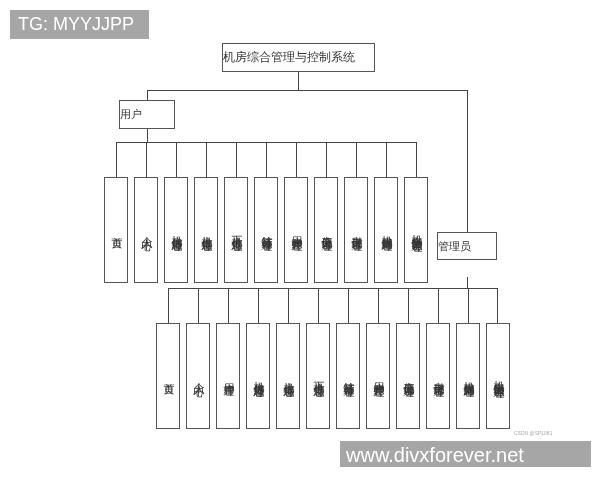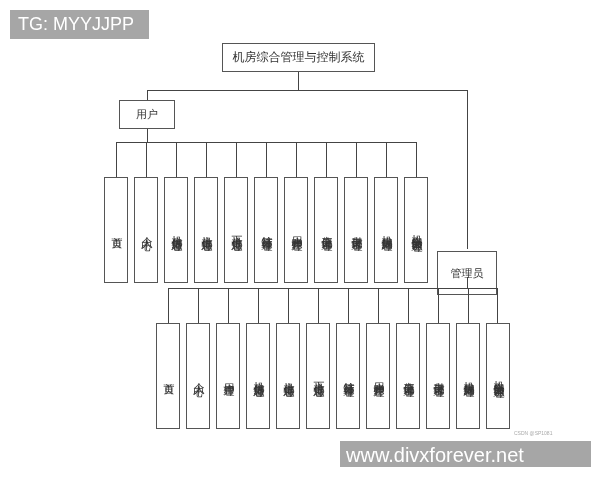--- a/index.html
+++ b/index.html
@@ -1,20 +1,20 @@
 <!DOCTYPE html>
 <html><head>
 <meta charset="utf-8">
 <style>
   html,body{margin:0;padding:0;}
   body{width:600px;height:480px;background:#ffffff;position:relative;overflow:hidden;font-family:"DejaVu Sans",sans-serif;color:#333;}
   .wm{position:absolute;background:#a6a6a6;color:#ffffff;font-family:"Liberation Sans",sans-serif;}
   .wm-top{left:10px;top:10px;width:139px;height:29px;font-size:18px;line-height:29px;padding-left:8px;box-sizing:border-box;}
   .wm-bot{left:340px;top:441px;width:251px;height:26px;font-size:20px;line-height:29px;padding-left:6px;box-sizing:border-box;}
-  .box{position:absolute;border:1px solid #555;background:#fff;box-sizing:border-box;font-size:11px;color:#333;display:flex;align-items:center;justify-content:center;text-align:center;}
+  .box{position:absolute;border:1px solid #555;background:#fff;box-sizing:border-box;font-size:11px;color:#333;display:flex;align-items:center;justify-content:flex-start;text-align:center;}
   .vbox{position:absolute;border:1px solid #555;background:#fff;box-sizing:border-box;width:24px;font-size:11px;color:#333;display:flex;align-items:center;justify-content:center;}
   .vbox span{writing-mode:vertical-rl;text-orientation:upright;letter-spacing:1px;line-height:14px;}
   .hl{position:absolute;height:1px;background:#444;}
   .vl{position:absolute;width:1px;background:#444;}
   .csdn{position:absolute;left:514px;top:430px;font-size:5px;color:#aaa;font-family:"Liberation Sans",sans-serif;}
 </style>
 </head>
 <body>
 
 <div class="wm wm-top">TG: MYYJJPP</div>
@@ -73,21 +73,21 @@
 <div class="vbox" style="left:344px;top:177px;height:106px;">
     <span>支付记录管理</span>
   </div>
 <div class="vbox" style="left:374px;top:177px;height:106px;">
     <span>机房规则管理</span>
   </div>
 <div class="vbox" style="left:404px;top:177px;height:106px;">
     <span>机房安全知识管理</span>
   </div>
 
-<div class="box" style="left:437px;top:251px;width:60px;height:44px;">
+<div class="box" style="left:437px;top:232px;width:60px;height:28px;">
   <span>管理员</span>
 </div>
 <div class="vl" style="left:467px;top:277px;height:11px;"></div>
 <div class="hl" style="left:168px;top:288px;width:330px;"></div>
 
 <div class="vl" style="left:168px;top:288px;height:35px;"></div>
 <div class="vl" style="left:198px;top:288px;height:35px;"></div>
 <div class="vl" style="left:228px;top:288px;height:35px;"></div>
 <div class="vl" style="left:258px;top:288px;height:35px;"></div>
 <div class="vl" style="left:288px;top:288px;height:35px;"></div>

